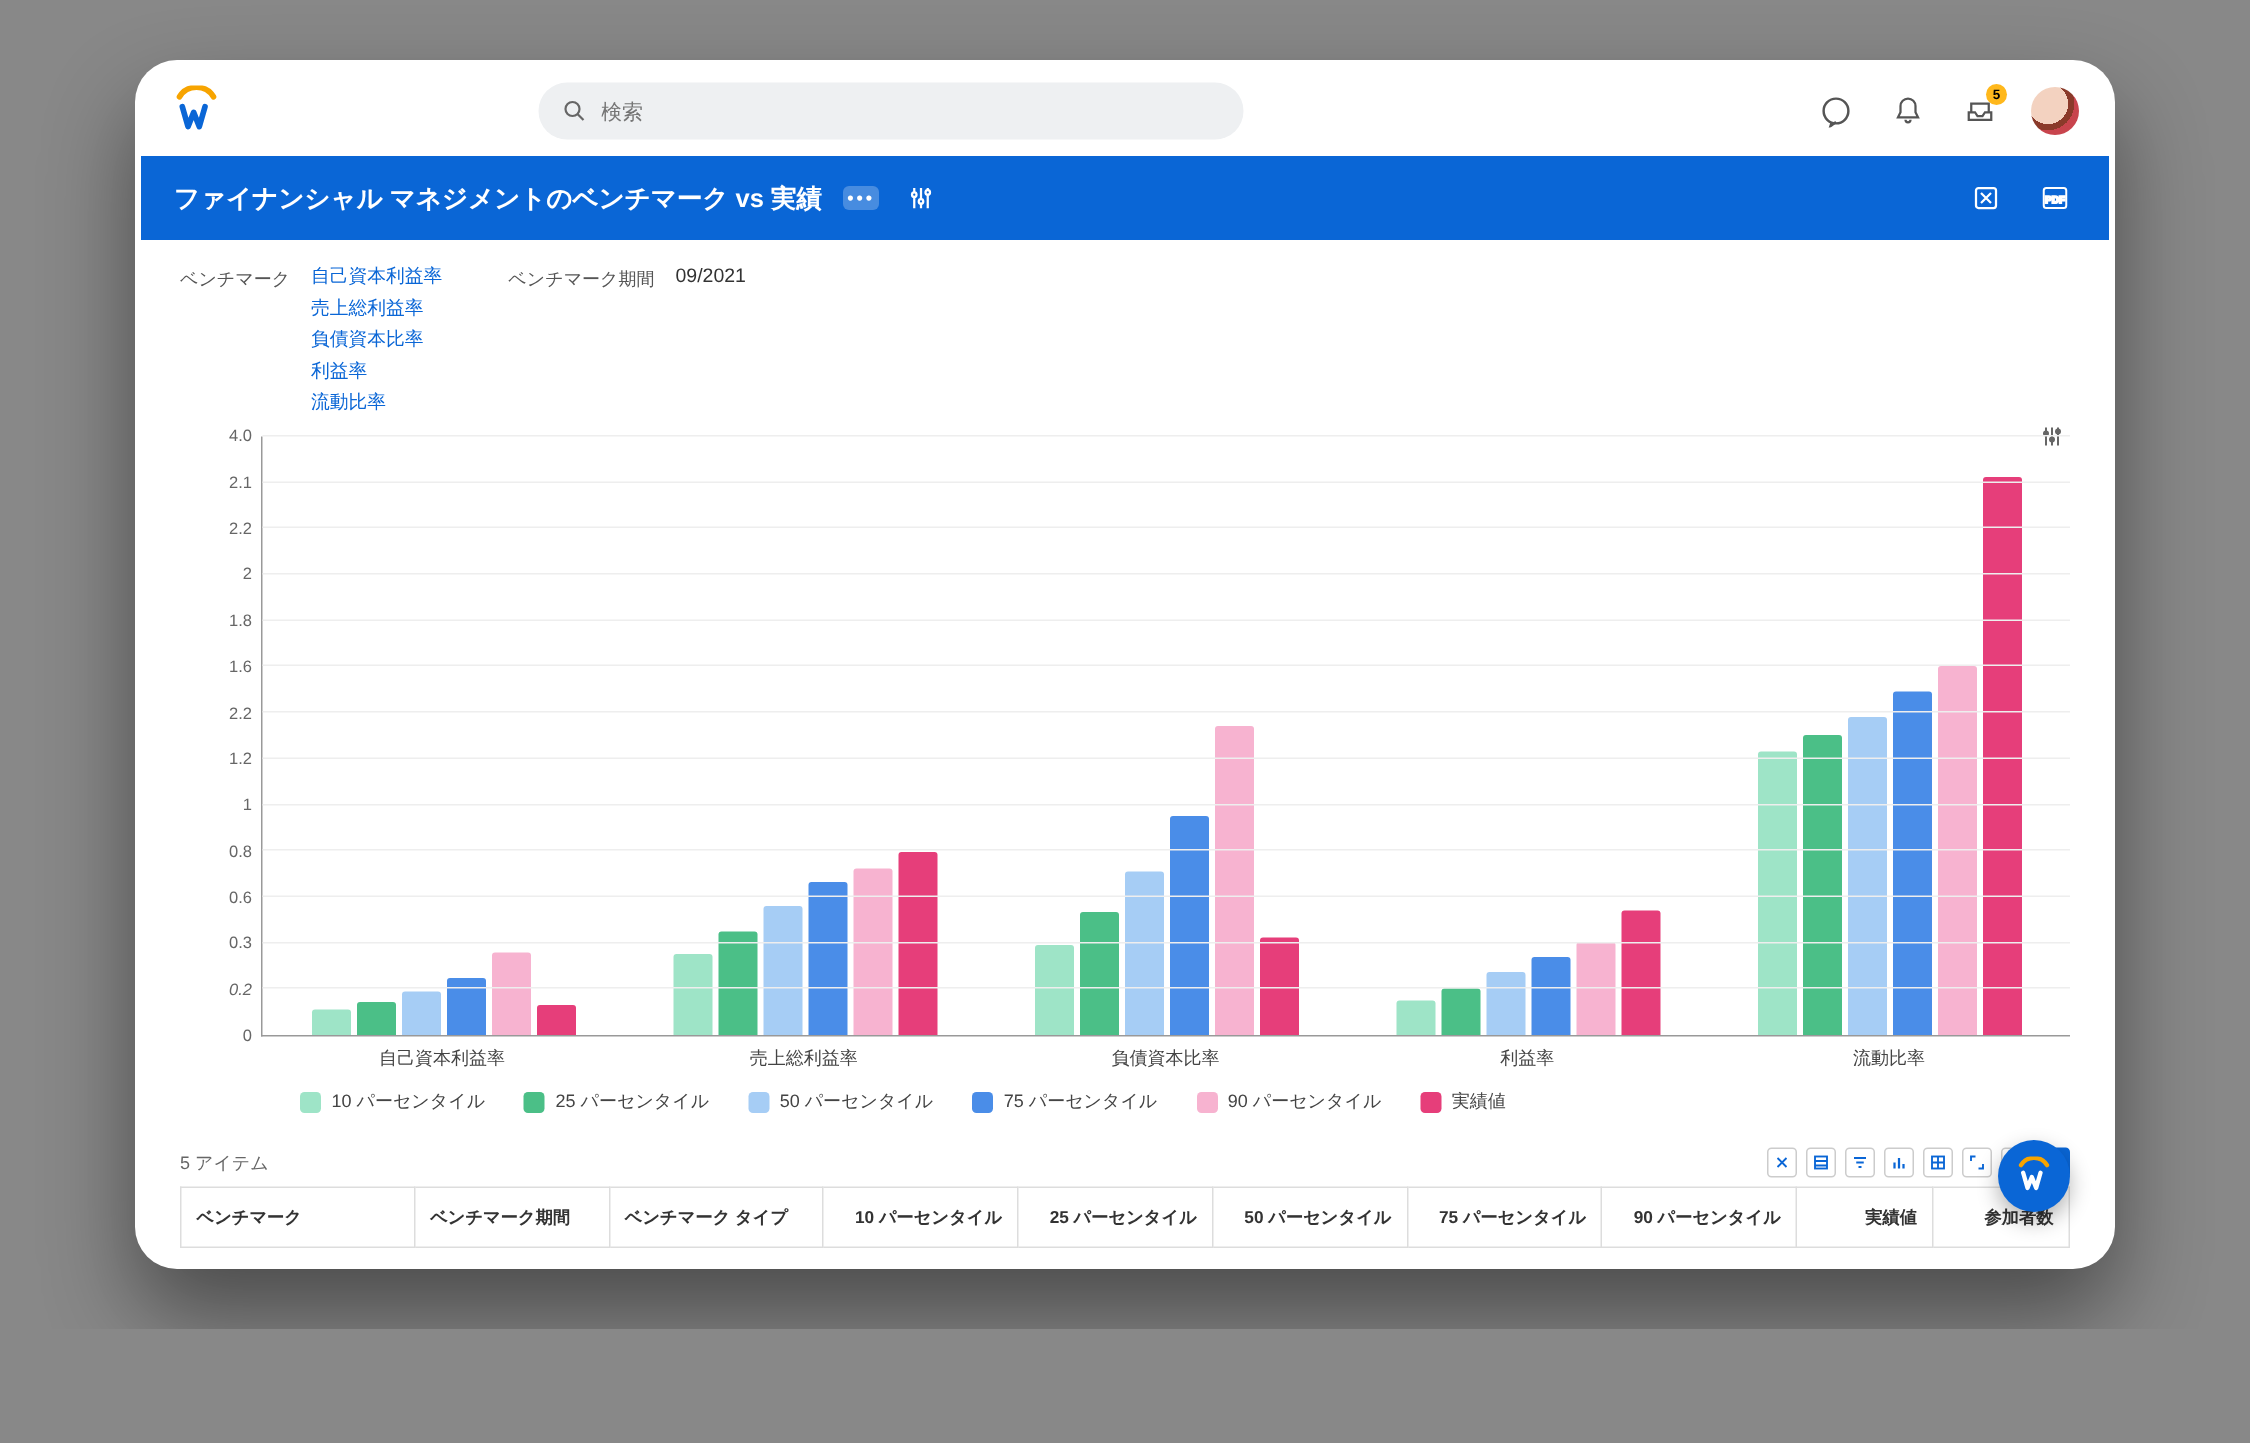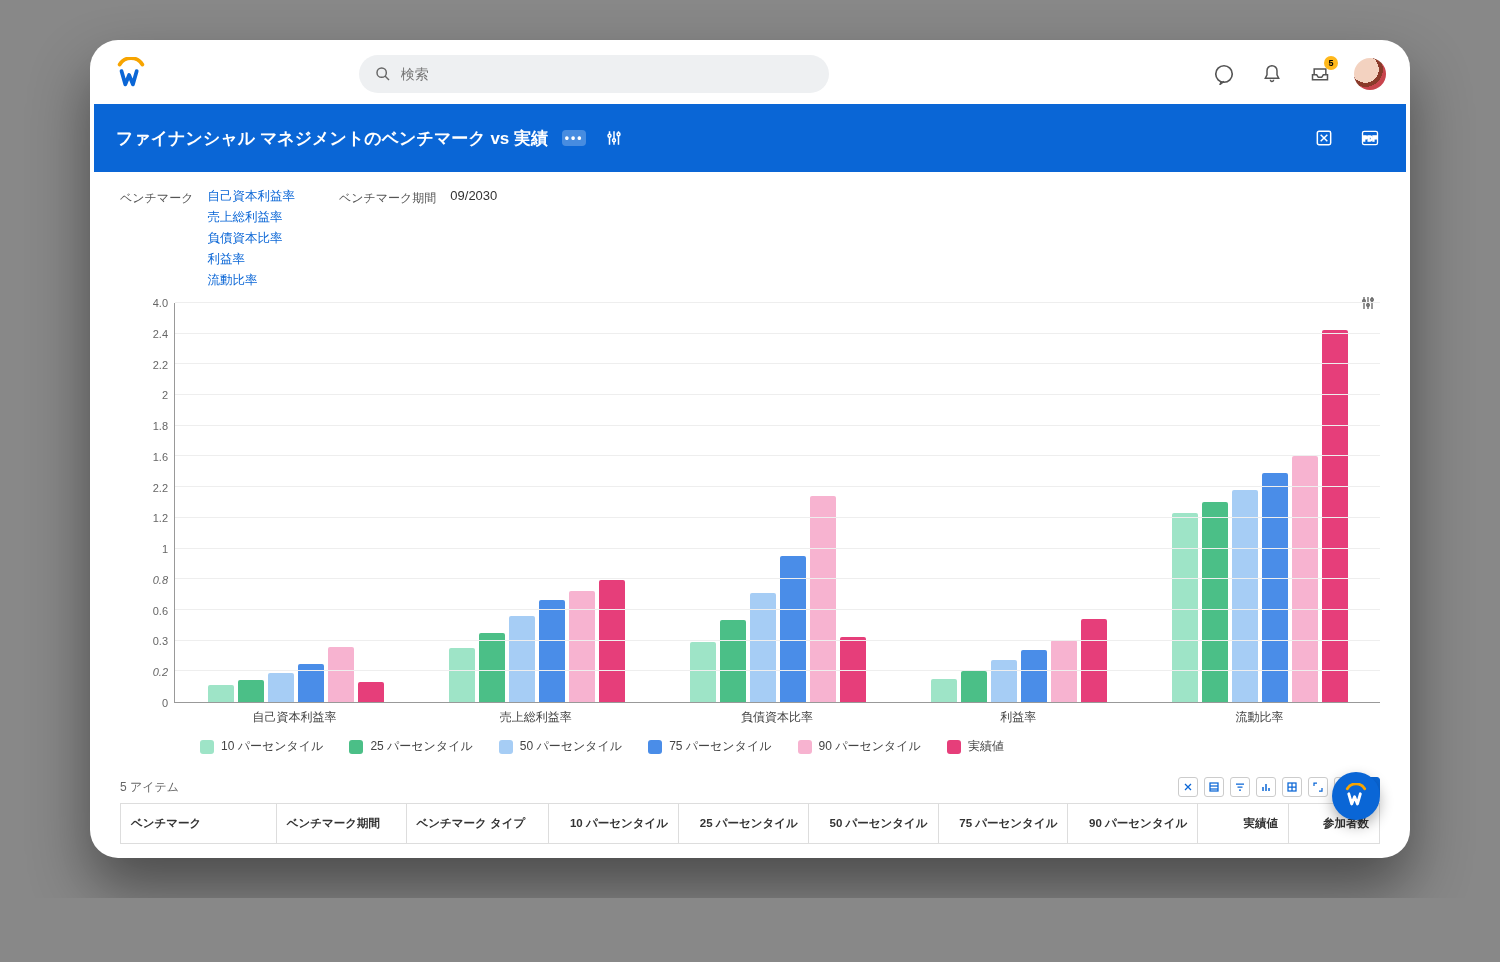--- a/index.html
+++ b/index.html
@@ -72,21 +72,21 @@
   }
   .avatar {
     width: 32px; height: 32px; border-radius: 50%;
     background: radial-gradient(circle at 35% 35%, #f3d2c0 0 46%, #8a3a2a 46% 60%, #c8444d 60% 100%);
   }
 
   
   .titlebar {
     background: #0a66d6;
     color: #fff;
-    height: 68px;
+    height: 56px;
     display: flex; align-items: center;
     padding: 0 22px;
     gap: 14px;
   }
   .titlebar h1 {
     font-size: 17px; font-weight: 700;
   }
   .titlebar .pill {
     background: rgba(255,255,255,.25);
     border-radius: 4px;
@@ -289,50 +289,50 @@
         <div class="link-list">
           <a>自己資本利益率</a>
           <a>売上総利益率</a>
           <a>負債資本比率</a>
           <a>利益率</a>
           <a>流動比率</a>
         </div>
       </div>
       <div class="filter-col">
         <span class="filter-label">ベンチマーク期間</span>
-        <span>09/2030</span>
+        <span>09/2021</span>
       </div>
     </div>
 
     <div class="chart-zone">
       <span class="chart-tools">
         <svg width="16" height="16" viewBox="0 0 24 24" fill="none" stroke="#666" stroke-width="2">
             <line x1="6" y1="3" x2="6" y2="21"></line>
             <circle cx="6" cy="9" r="2"></circle>
             <line x1="12" y1="3" x2="12" y2="21"></line>
             <circle cx="12" cy="15" r="2"></circle>
             <line x1="18" y1="3" x2="18" y2="21"></line>
             <circle cx="18" cy="7" r="2"></circle>
           </svg>
       </span>
       <div class="chart-wrap">
         <div class="y-axis" id="y-axis">
             <div class="y-tick" style="bottom: 0%;">0</div>
             <div class="y-tick" style="bottom: 7.69231%; font-style: italic;">0.2</div>
             <div class="y-tick" style="bottom: 15.3846%;">0.3</div>
             <div class="y-tick" style="bottom: 23.0769%;">0.6</div>
-            <div class="y-tick" style="bottom: 30.7692%; font-style: italic;">0.8</div>
+            <div class="y-tick" style="bottom: 30.7692%;">0.8</div>
             <div class="y-tick" style="bottom: 38.4615%;">1</div>
             <div class="y-tick" style="bottom: 46.1538%;">1.2</div>
             <div class="y-tick" style="bottom: 53.8462%;">2.2</div>
             <div class="y-tick" style="bottom: 61.5385%;">1.6</div>
             <div class="y-tick" style="bottom: 69.2308%;">1.8</div>
             <div class="y-tick" style="bottom: 76.9231%;">2</div>
             <div class="y-tick" style="bottom: 84.6154%;">2.2</div>
-            <div class="y-tick" style="bottom: 92.3077%;">2.4</div>
+            <div class="y-tick" style="bottom: 92.3077%;">2.1</div>
             <div class="y-tick" style="bottom: 100%;">4.0</div>
           </div>
         <div class="plot" id="plot">
           <div class="groups" id="groups">
               <div class="group">
                 <div class="bar c0" title="10 パーセンタイル: 0.11" style="height: 16.9231px;"></div>
                 <div class="bar c1" title="25 パーセンタイル: 0.14" style="height: 21.5385px;"></div>
                 <div class="bar c2" title="50 パーセンタイル: 0.19" style="height: 29.2308px;"></div>
                 <div class="bar c3" title="75 パーセンタイル: 0.25" style="height: 38.4615px;"></div>
                 <div class="bar c4" title="90 パーセンタイル: 0.36" style="height: 55.3846px;"></div>

